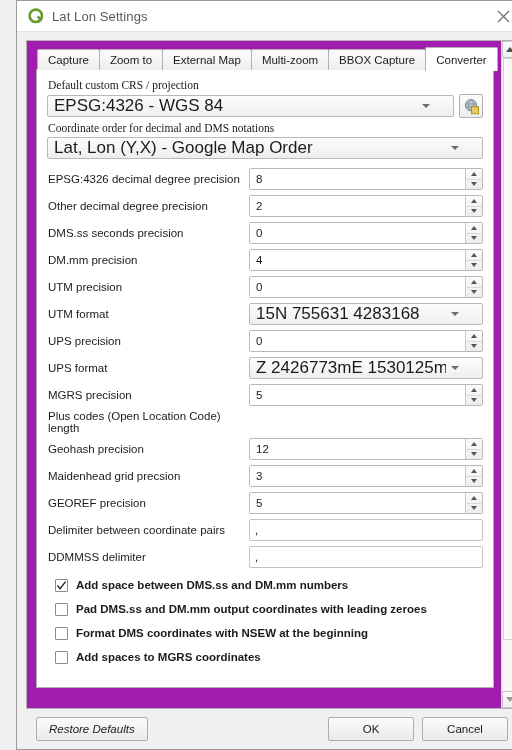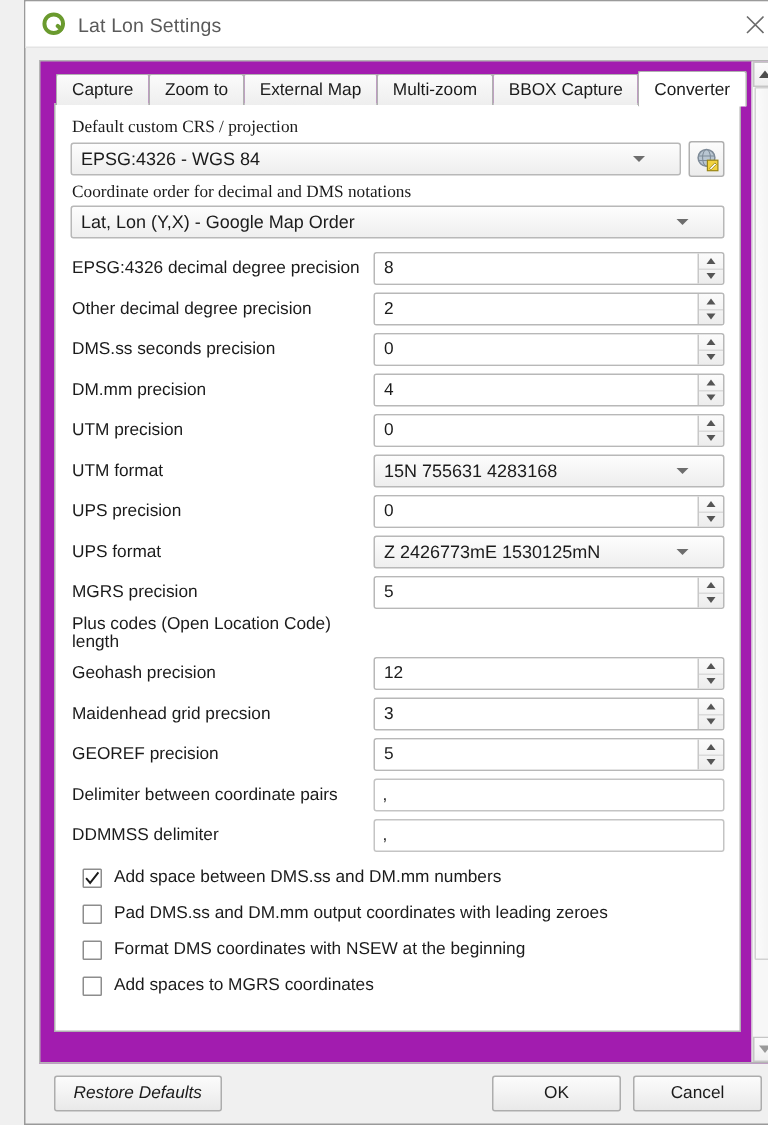--- a/index.html
+++ b/index.html
@@ -127,21 +127,21 @@
 
   .combo {
     height: 22px;
     width: 100%;
     border: 1px solid #b8b8b8;
     border-radius: 2px;
     background: linear-gradient(#fdfdfd, #eeeeee);
     display: flex;
     align-items: center;
     padding: 0 18px 0 6px;
-    font-size: 12px;
+    font-size: 17px;
     color: #1b1b1b;
     cursor: pointer;
     position: relative;
   }
   .combo .combo-text { flex: 1; overflow: hidden; white-space: nowrap; }
   .combo .arrow {
     width: 18px; display: flex; align-items: center; justify-content: center;
   }
   .tri-down {
     width: 0; height: 0;
@@ -239,21 +239,21 @@
   .cbox {
     width: 13px; height: 13px;
     border: 1px solid #8d8d8d;
     background: #ffffff;
     border-radius: 1px;
     flex: none;
     margin-right: 8px;
     display: flex; align-items: center; justify-content: center;
   }
   .cbox svg { display: block; }
-  .checkrow .clabel { font-size: 11.5px; }
+  .checkrow .clabel { font-size: 11.5px; font-weight: bold; }
 
   
   .vscroll {
     width: 16px;
     flex: none;
     background: #f4f4f4;
     border-left: 1px solid #dcdcdc;
     display: flex;
     flex-direction: column;
   }

